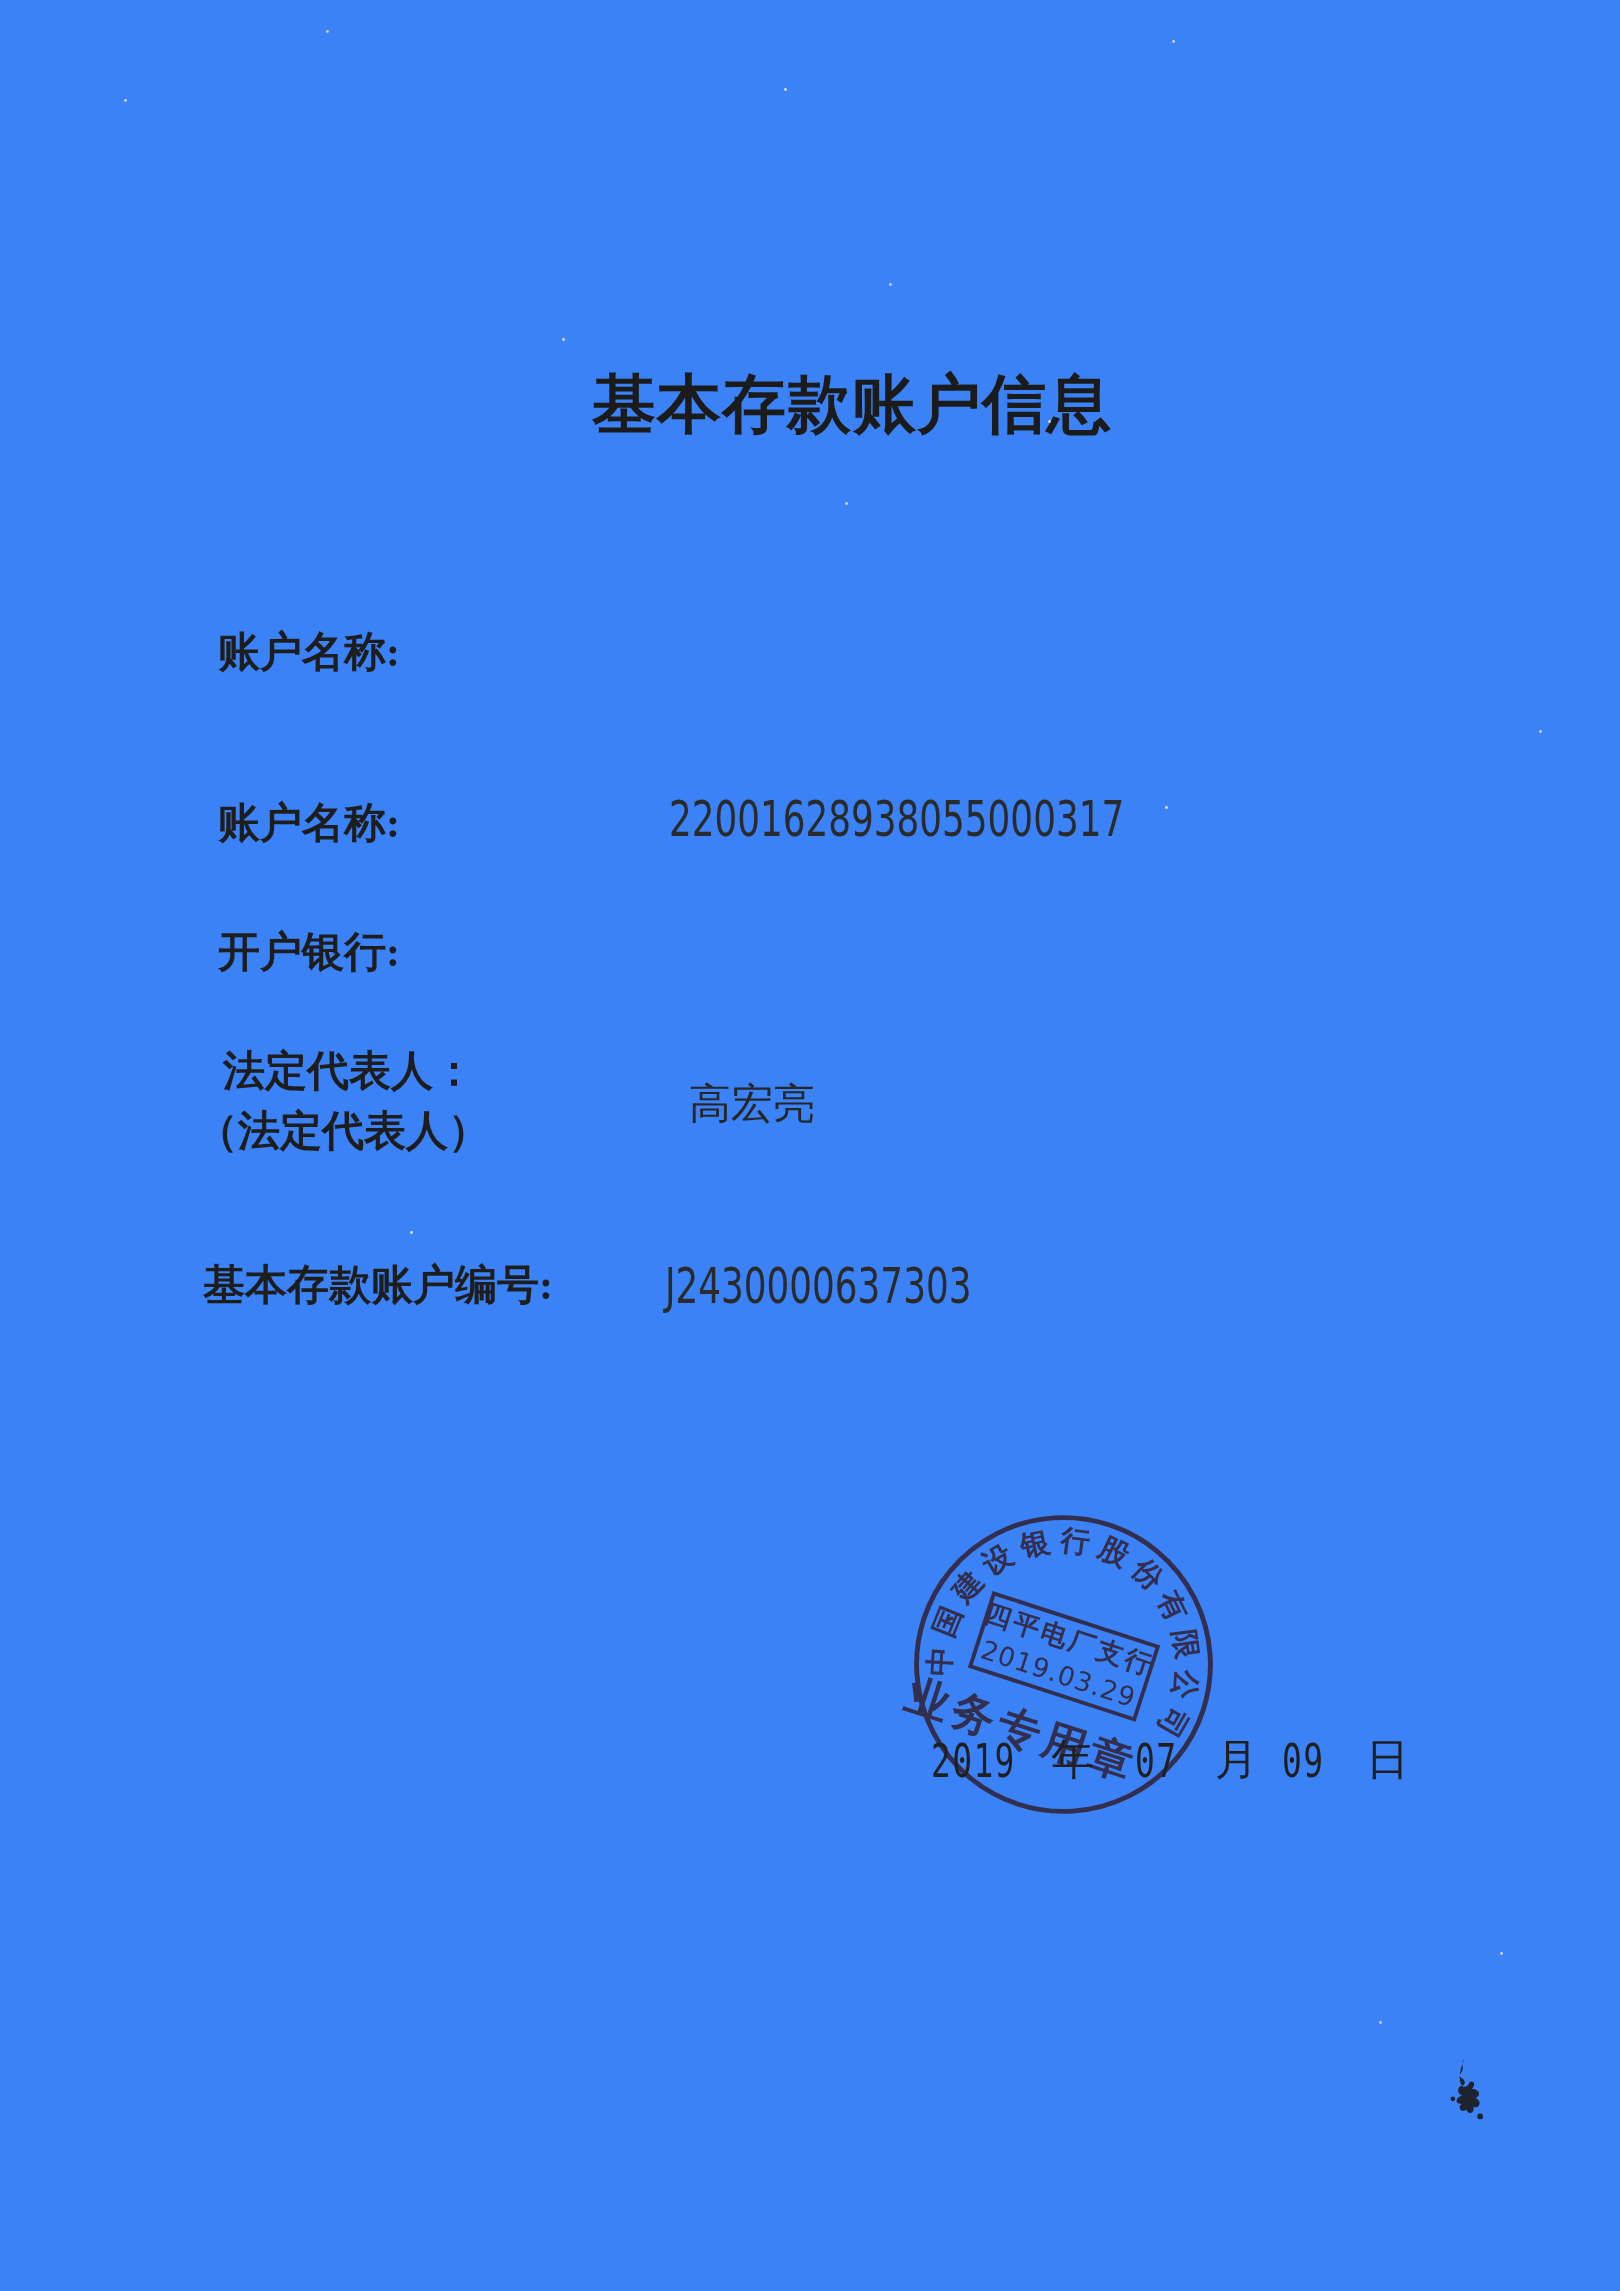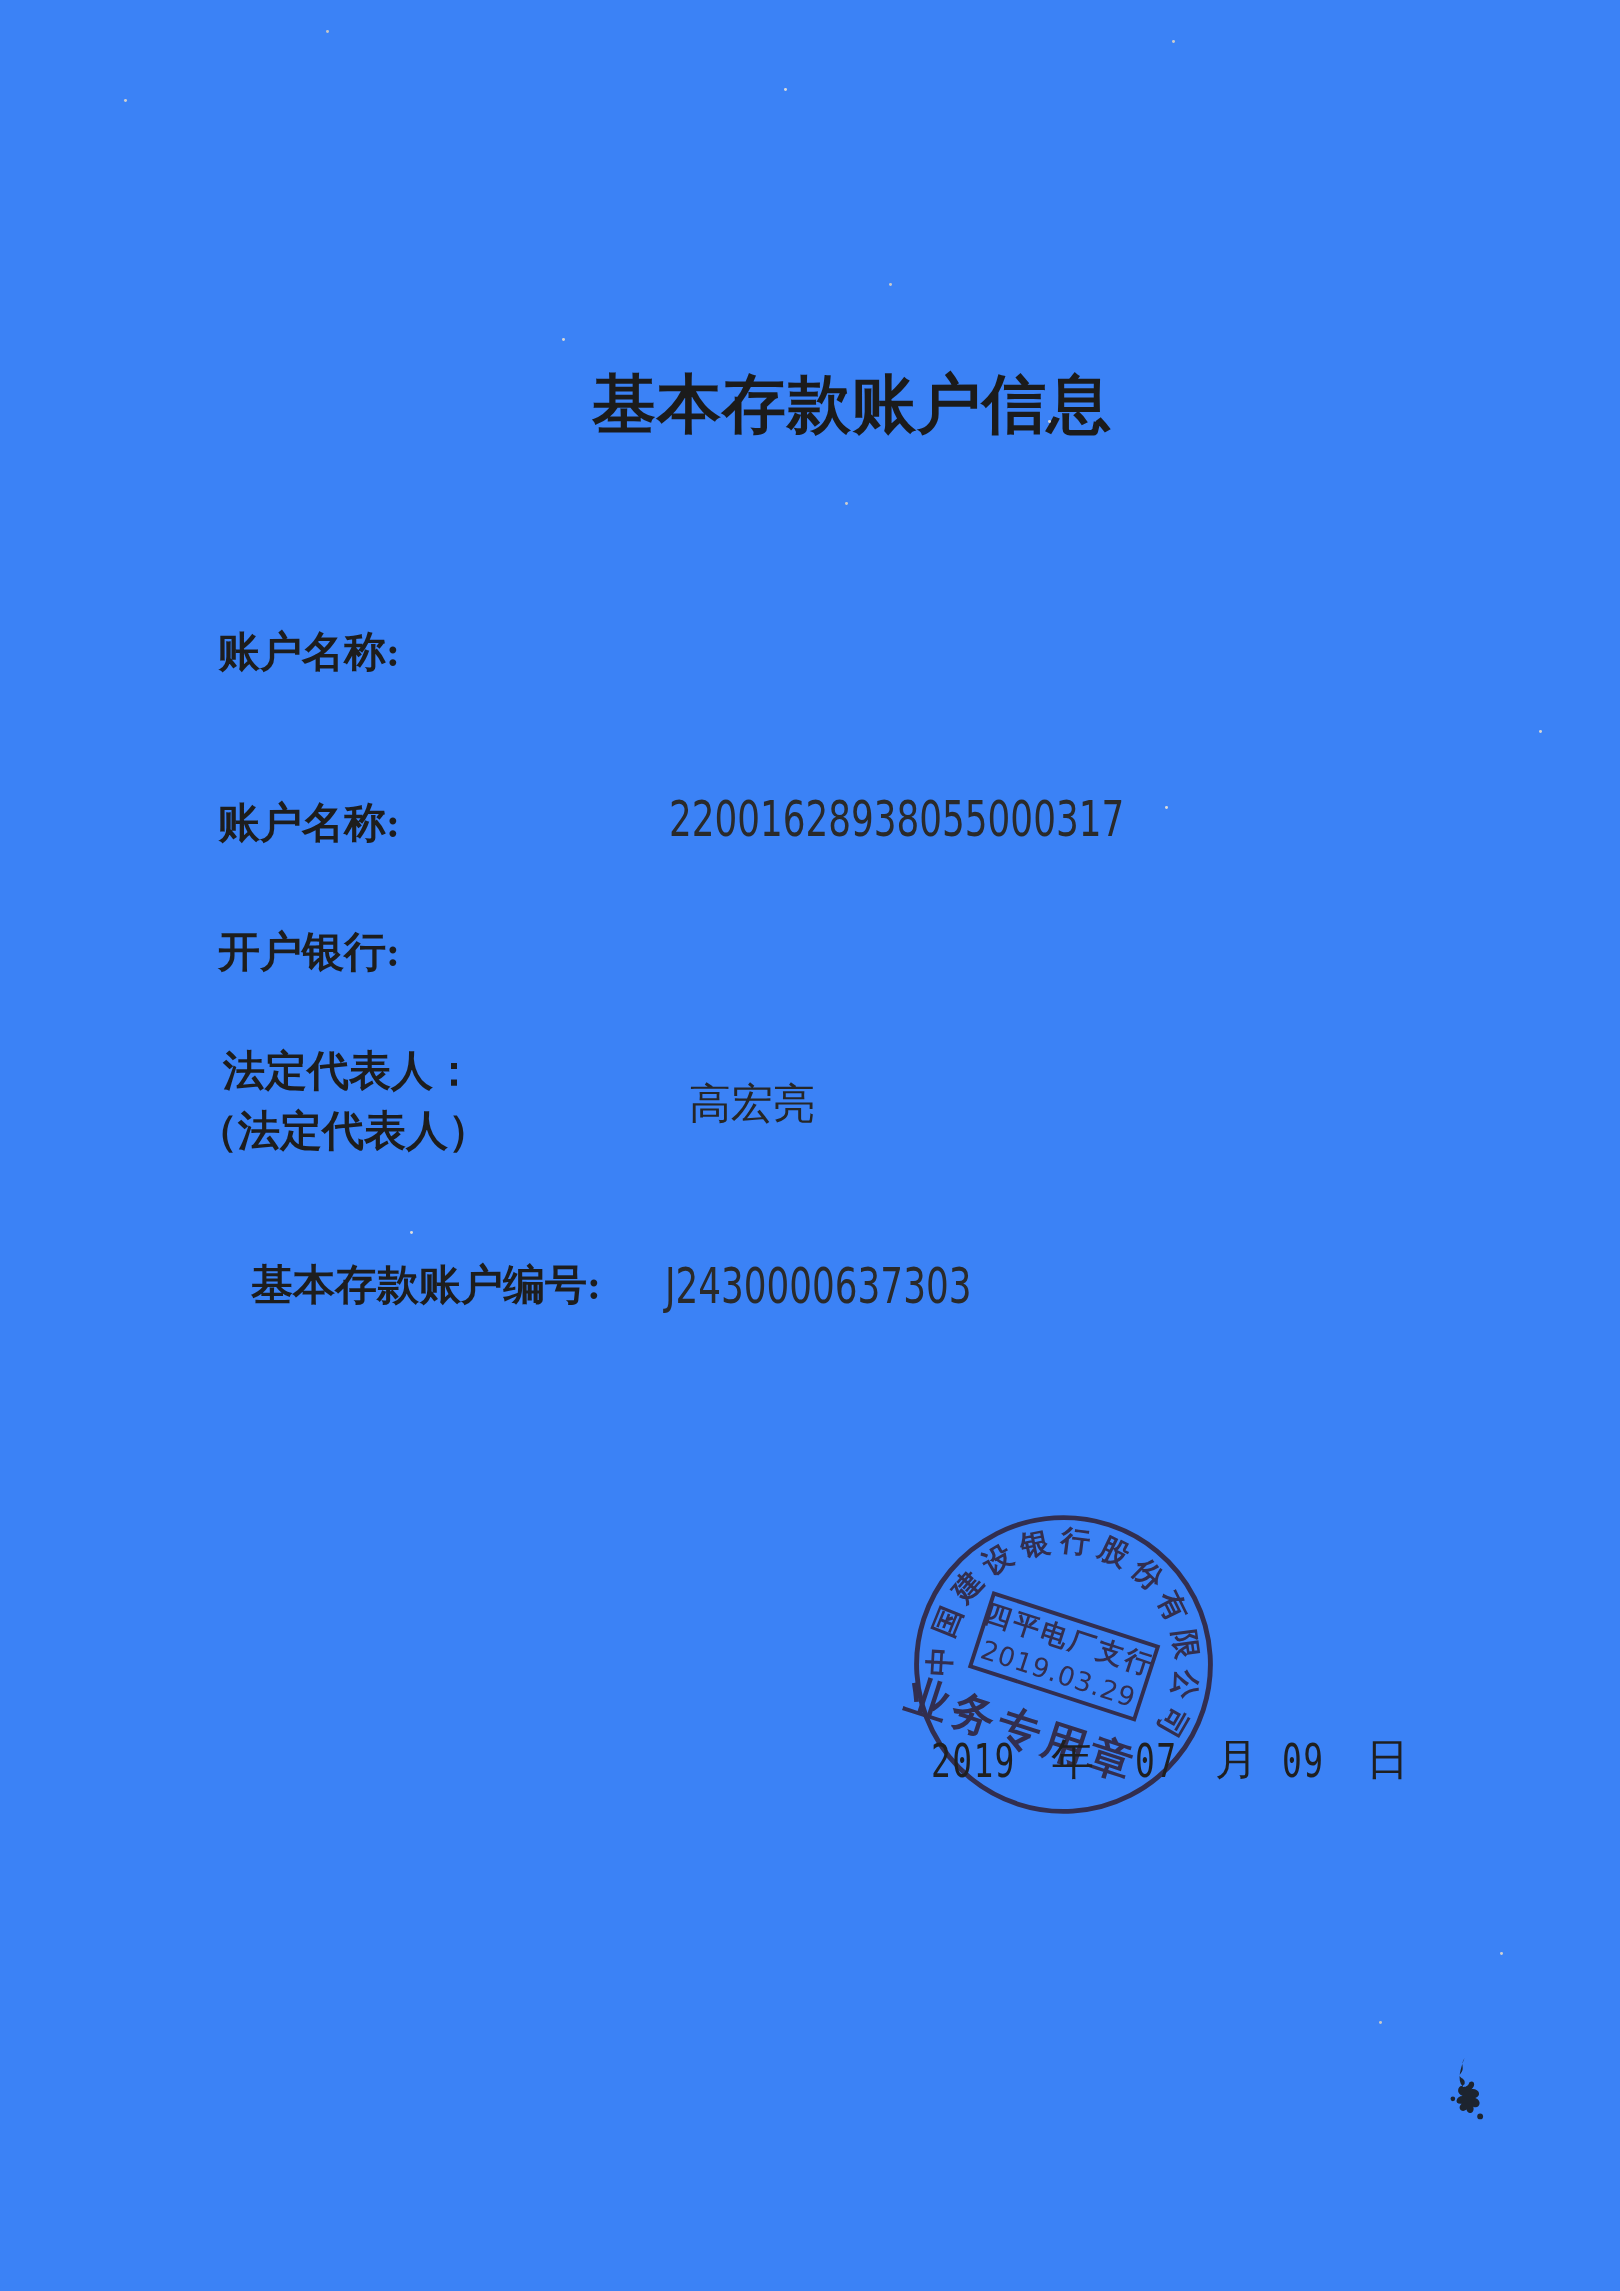--- a/index.html
+++ b/index.html
@@ -51,21 +51,21 @@
   
   .r1l { left:218px; top:629px; }
   .r1v { left:672px; top:625px; }
   .r2l { left:218px; top:800px; }
   .r2v { left:669px; top:794px; }
   .r3l { left:218px; top:929px; }
   .r3v { left:672px; top:933px; }
   .r4l1 { left:223px; top:1048px; }
   .r4l2 { left:196px; top:1108px; }
   .r4v  { left:672px; top:1081px;margin-left:17px; }
-  .r5l { left:203px; top:1262px;margin-left:48px; }
+  .r5l { left:203px; top:1262px; }
   .r5v { left:665px; top:1261px; }
 
   
   .date-line { position:absolute; left:0; top:1729px; width:1391px; height:59px; }
   .date-line span { position:absolute; white-space:nowrap; }
   .d-num {
     font-family:"DejaVu Sans Mono","Liberation Mono",monospace;
     font-size:47px; color:#1f1f1f;
     transform:scaleX(0.70); transform-origin:left top;
     letter-spacing:2px;

